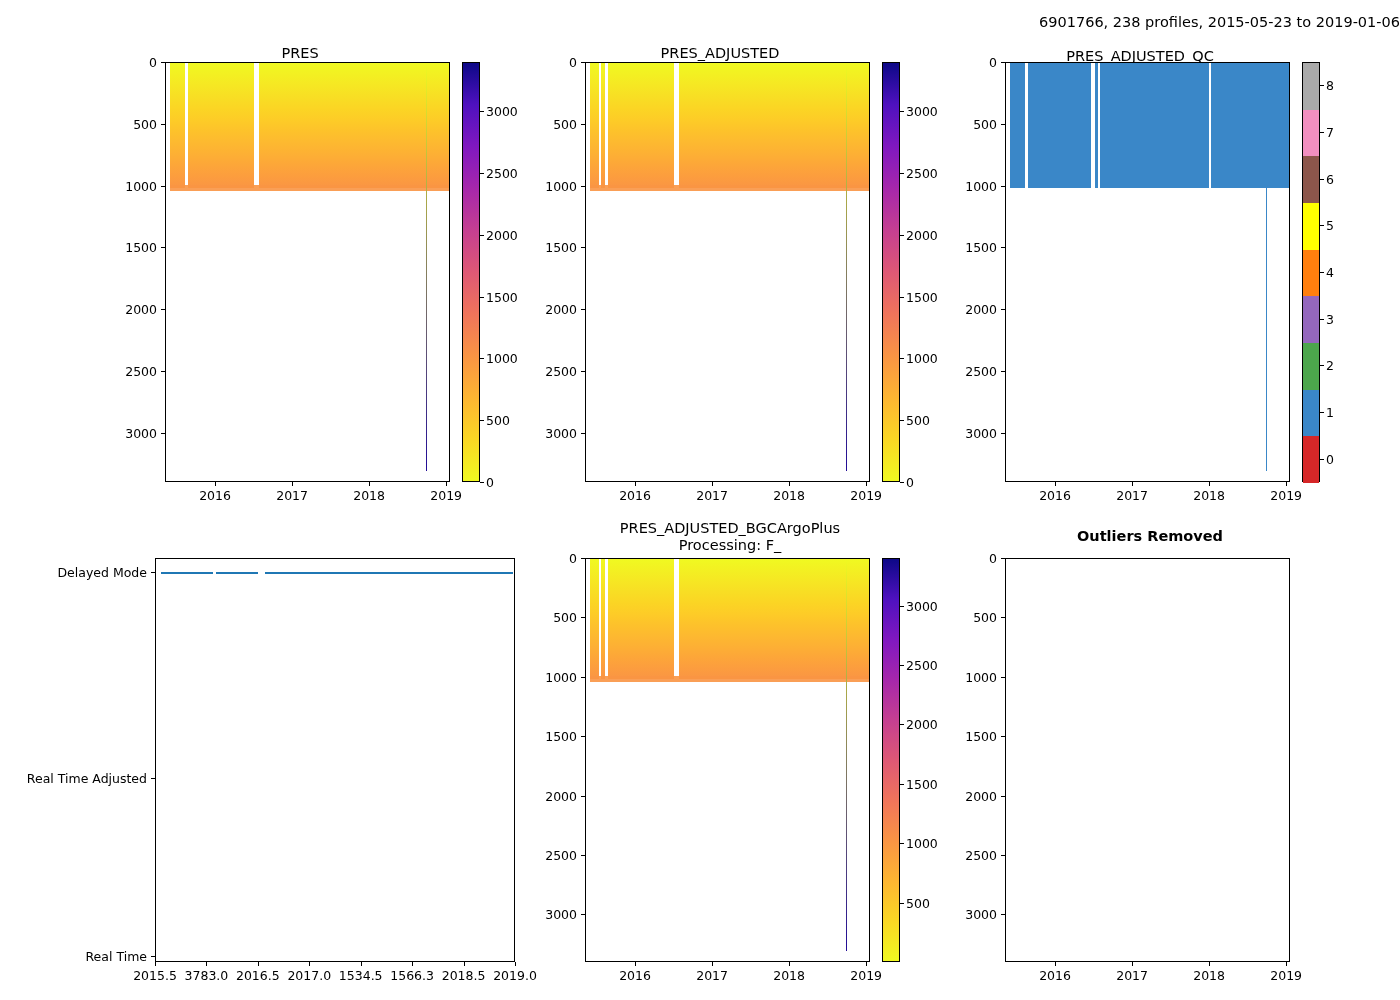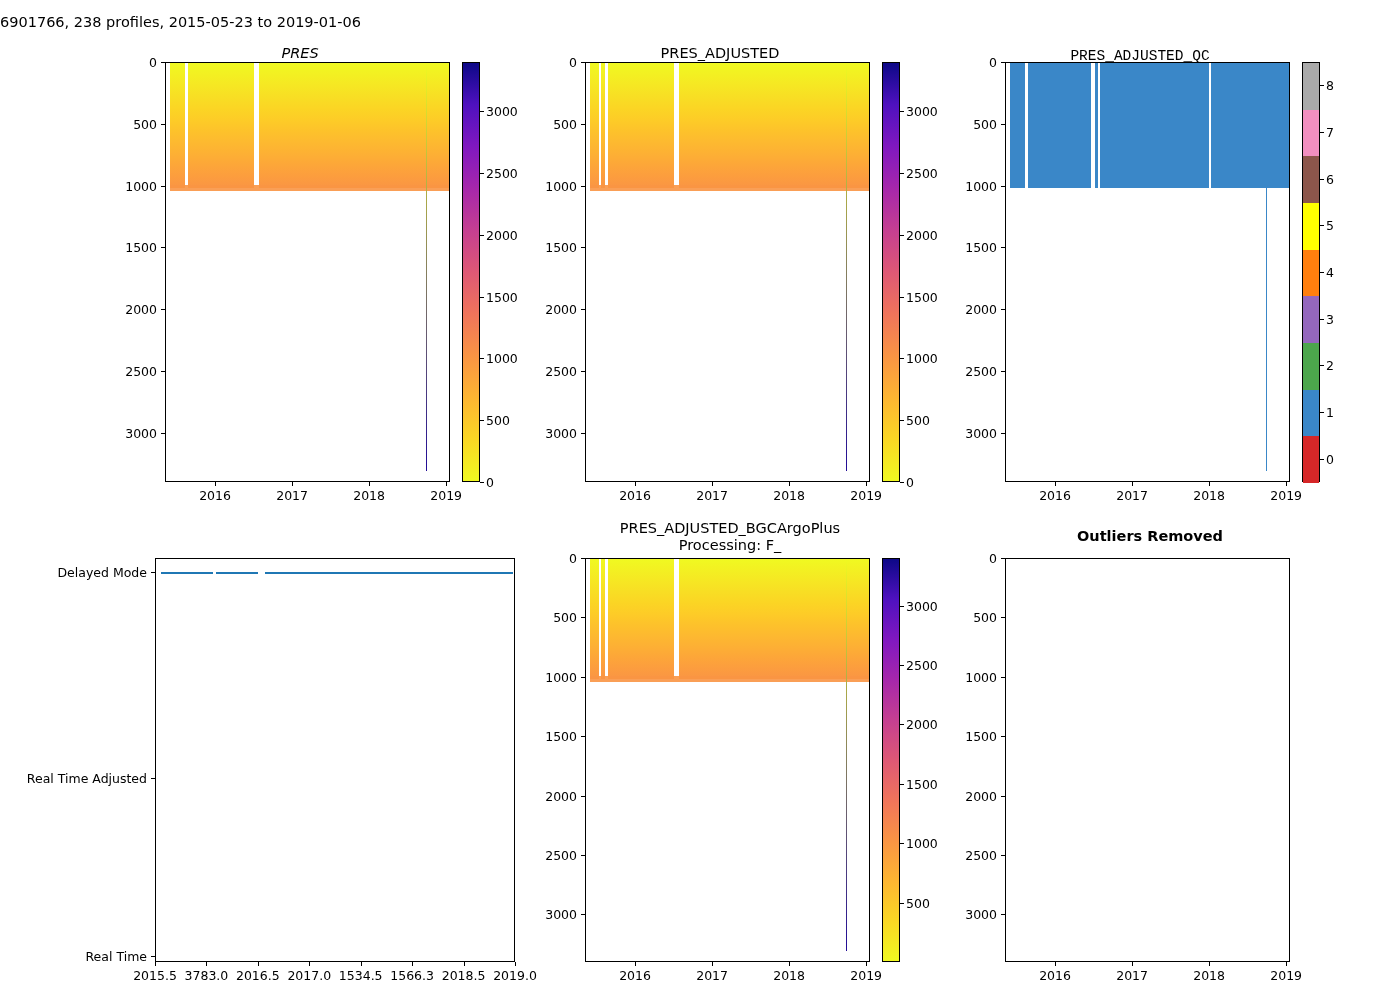--- a/index.html
+++ b/index.html
@@ -19,21 +19,21 @@
     position: absolute;
     left: 0; top: 0;
     width: 1400px;
     height: 1000px;
   }
   .suptitle {
     position: absolute;
     top: 14px;
     left: 0;
     width: 1400px;
-    text-align: left;
+    text-align: right;
     font-size: 14.5px;
   }
   .panel {
     position: absolute;
   }
   .axtitle {
     position: absolute;
     width: 100%;
     text-align: center;
     font-size: 14.5px;
@@ -106,21 +106,21 @@
     background: #1f77b4;
   }
 </style>
 </head>
 <body>
 
 <div class="figure">
 
   <div class="suptitle">6901766, 238 profiles, 2015-05-23 to 2019-01-06</div>
 
-  <div class="panel" style="left:150px; top:45px; width:300px; height:440px;font-style:italic;">
+  <div class="panel" style="left:150px; top:45px; width:300px; height:440px;">
     <div class="axtitle" style="top:0px;">PRES</div>
     <div class="plotbox" id="pb1" style="left:15px; top:17px; width:285px; height:420px;">
         <div style="position:absolute;left:3.8513513513653153px;top:0px;width:278.837837837826px;height:124.76470588235294px;background:linear-gradient(to bottom, rgb(240,249,33) 0.0%, rgb(243,240,34) 9.1%, rgb(246,231,35) 18.2%, rgb(248,222,36) 27.3%, rgb(251,213,36) 36.4%, rgb(253,204,39) 45.5%, rgb(253,194,43) 54.5%, rgb(253,185,48) 63.6%, rgb(253,176,52) 72.7%, rgb(253,166,57) 81.8%, rgb(252,157,62) 90.9%, rgb(250,149,68) 100.0%);"></div>
         <div class="gapline" style="position:absolute;left:19.25675675675652px;top:0px;width:2.3108108108261938px;height:124.76470588235294px;background:#ffffff;"></div>
         <div class="gapline" style="position:absolute;left:87.81081081081744px;top:0px;width:5.391891891886914px;height:124.76470588235294px;background:#ffffff;"></div>
         <div style="position:absolute;left:3.8513513513653153px;top:121.76470588235294px;width:278.837837837826px;height:6px;background:rgb(250,149,68);opacity:0.9;"></div>
         <div class="spikeline" style="position:absolute;left:259.581081081087px;top:0px;width:1px;height:407.6470588235294px;background:linear-gradient(to bottom,rgb(240,249,33),rgb(33,11,151));"></div>
       </div>
   </div>
 
@@ -130,21 +130,21 @@
         <div style="position:absolute;left:3.8513513513653153px;top:0px;width:278.837837837826px;height:124.76470588235294px;background:linear-gradient(to bottom, rgb(240,249,33) 0.0%, rgb(243,240,34) 9.1%, rgb(246,231,35) 18.2%, rgb(248,222,36) 27.3%, rgb(251,213,36) 36.4%, rgb(253,204,39) 45.5%, rgb(253,194,43) 54.5%, rgb(253,185,48) 63.6%, rgb(253,176,52) 72.7%, rgb(253,166,57) 81.8%, rgb(252,157,62) 90.9%, rgb(250,149,68) 100.0%);"></div>
         <div class="gapline" style="position:absolute;left:13.094594594600037px;top:0px;width:1.9256756756826583px;height:124.76470588235294px;background:#ffffff;"></div>
         <div class="gapline" style="position:absolute;left:19.25675675675652px;top:0px;width:2.3108108108261938px;height:124.76470588235294px;background:#ffffff;"></div>
         <div class="gapline" style="position:absolute;left:87.81081081081744px;top:0px;width:5.391891891886914px;height:124.76470588235294px;background:#ffffff;"></div>
         <div style="position:absolute;left:3.8513513513653153px;top:121.76470588235294px;width:278.837837837826px;height:6px;background:rgb(250,149,68);opacity:0.9;"></div>
         <div class="spikeline" style="position:absolute;left:259.581081081087px;top:0px;width:1px;height:407.6470588235294px;background:linear-gradient(to bottom,rgb(240,249,33),rgb(33,11,151));"></div>
       </div>
   </div>
 
   <div class="panel" style="left:990px; top:45px; width:300px; height:440px;">
-    <div class="axtitle" style="top:3px;font-family:Liberation Mono, monospace;">PRES_ADJUSTED_QC</div>
+    <div class="axtitle" style="top:3px;">PRES_ADJUSTED_QC</div>
     <div class="plotbox" id="pb3" style="left:15px; top:17px; width:285px; height:420px;">
         <div style="position:absolute;left:3.8513513513653153px;top:0px;width:278.837837837826px;height:124.76470588235294px;background:#3a87c8;"></div>
         <div style="position:absolute;left:19.25675675675652px;top:0px;width:2.695945945952218px;height:124.76470588235294px;background:#ffffff;"></div>
         <div style="position:absolute;left:84.72972972973919px;top:0px;width:3.8513513513478017px;height:124.76470588235294px;background:#ffffff;"></div>
         <div style="position:absolute;left:92.04729729730877px;top:0px;width:2.3108108108086896px;height:124.76470588235294px;background:#ffffff;"></div>
         <div style="position:absolute;left:203.35135135135656px;top:0px;width:1.5405405405391264px;height:124.76470588235294px;background:#ffffff;"></div>
         <div style="position:absolute;left:259.581081081087px;top:0px;width:1px;height:407.6470588235294px;background:#3a87c8;"></div>
       </div>
   </div>
 

